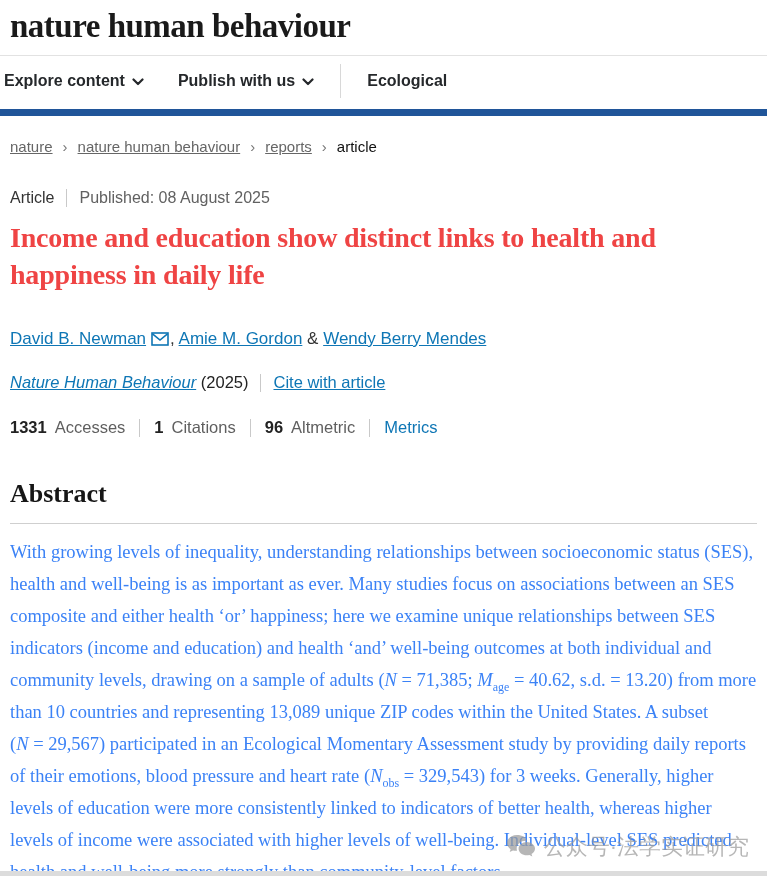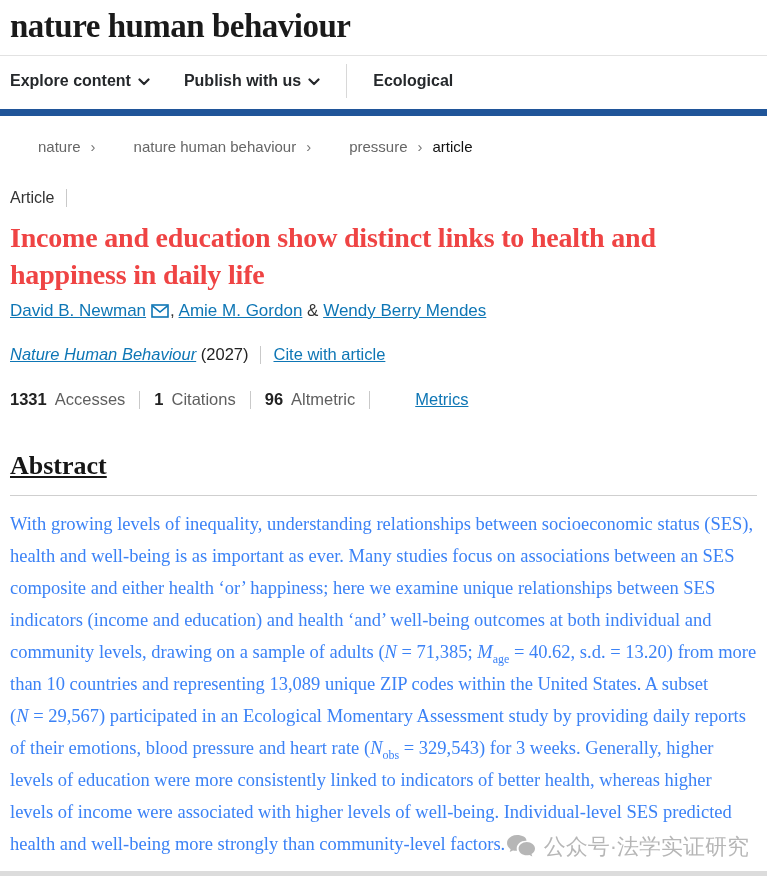--- a/index.html
+++ b/index.html
@@ -22,66 +22,65 @@
   
   .masthead{padding:8px 10px 10px 10px;}
   .logo{
     font-family:"Liberation Serif","DejaVu Serif",serif;
     font-weight:700;font-size:33px;letter-spacing:-0.5px;
     color:#1a1a1a;cursor:pointer;
   }
   .navbar{
     border-top:1px solid #e2e2e2;
     display:flex;align-items:center;
-    height:50px;padding:0 10px;
+    height:50px;padding:0 4px;
     font-weight:700;font-size:16px;color:#25282b;
   }
   .nav-item{display:flex;align-items:center;gap:7px;margin-right:34px;cursor:pointer;white-space:nowrap;}
   .nav-item svg{margin-top:2px;}
   .nav-divider{width:1px;height:34px;background:#d8d8d8;margin:0 26px 0 -8px;}
   .brand-bar{height:7px;background:var(--brand-bar);margin-top:4px;}
   
   .breadcrumb{
     display:flex;align-items:center;gap:10px;
     padding:22px 10px 0 10px;font-size:15px;color:#666;
   }
-  .crumb-link{color:#666;cursor:pointer;margin-left:28px;}
+  .crumb-link{color:#666;text-decoration:underline;cursor:pointer;}
   .crumb-current{color:#111;}
   .crumb-sep{color:#777;font-size:15px;}
   
   .content{padding:0 10px;}
   .article-meta{
     display:flex;align-items:center;gap:12px;
     margin-top:34px;font-size:16px;color:#333;
   }
   .meta-divider{width:1px;height:18px;background:var(--divider);}
   .published{color:#616161;}
   .title{
     font-family:"Liberation Serif","DejaVu Serif",serif;
     font-weight:700;font-size:28px;line-height:37px;
     color:#ef4444;margin-top:12px;letter-spacing:-0.2px;
   }
-  .authors{margin-top:8px;font-size:17px;color:#333;}
+  .authors{margin-top:36px;font-size:17px;color:#333;}
   .author-link{color:var(--link);text-decoration:underline;cursor:pointer;}
   .envelope{margin:0 1px 0 5px;vertical-align:-2px;cursor:pointer;}
   .journal-line{display:flex;align-items:center;gap:12px;margin-top:24px;font-size:16.5px;}
   .journal-link{color:var(--link);text-decoration:underline;font-style:italic;cursor:pointer;}
   .journal-year{color:#222;}
   .cite-link{color:var(--link);text-decoration:underline;cursor:pointer;}
   .metrics-line{display:flex;align-items:center;gap:14px;margin-top:26px;font-size:16.5px;}
   .metric{display:flex;align-items:center;gap:8px;justify-content:center;}
   .metric-value{font-weight:700;color:#222;}
   .metric-label{color:#5f5f5f;}
-  .metrics-link{color:var(--link);text-decoration:underline;cursor:pointer;margin-left:31px;}
+  .metrics-link{color:var(--link);cursor:pointer;}
   
   .abstract-heading{
     font-family:"Liberation Serif","DejaVu Serif",serif;
     font-weight:700;font-size:26px;color:#161616;
     margin-top:42px;
-    text-decoration:underline;
   }
   .abstract-rule{border:none;border-top:1px solid #cfcfcf;margin-top:14px;}
   .abstract-text{
     font-family:"Liberation Serif","DejaVu Serif",serif;
     font-size:18.5px;line-height:32px;color:#3b82f6;
     margin-top:12px;
   }
   .abstract-text sub{font-size:12px;line-height:0;}
   
   .watermark{
@@ -122,43 +121,44 @@
       <span>Ecological</span>
     </span>
   </div>
   <div class="brand-bar"></div>
 
   <div class="breadcrumb" id="breadcrumb">
       <span class="crumb-link">nature</span>
       <span class="crumb-sep">›</span>
       <span class="crumb-link">nature human behaviour</span>
       <span class="crumb-sep">›</span>
-      <span class="crumb-link">pressure</span>
+      <span class="crumb-link">reports</span>
       <span class="crumb-sep">›</span>
       <span class="crumb-current">article</span>
     </div>
 
   <div class="content">
 
     <div class="article-meta">
       <span>Article</span>
       <span class="meta-divider"></span>
+      <span class="published">Published: 08 August 2025</span>
     </div>
 
     <h1 class="title">Income and education show distinct links to health and happiness in daily life</h1>
 
     <div class="authors" id="authors"><span class="author-link">David B. Newman</span><svg class="envelope" width="18" height="14" viewBox="0 0 18 14">
           <rect x="1" y="1" width="16" height="12" fill="none" stroke="#0e76b5" stroke-width="1.6"></rect>
           <polyline points="1.5,1.8 9,8 16.5,1.8" fill="none" stroke="#0e76b5" stroke-width="1.6"></polyline>
         </svg><span>, </span><span class="author-link">Amie M. Gordon</span><span> &amp; </span><span class="author-link">Wendy Berry Mendes</span></div>
 
     <div class="journal-line">
       <span>
         <span class="journal-link">Nature Human Behaviour</span>
-        <span class="journal-year">(2027)</span>
+        <span class="journal-year">(2025)</span>
       </span>
       <span class="meta-divider"></span>
       <span class="cite-link">Cite with article</span>
     </div>
 
     <div class="metrics-line" id="metrics">
         <span class="metric">
           <span class="metric-value">1331</span>
           <span class="metric-label">Accesses</span>
         </span>

